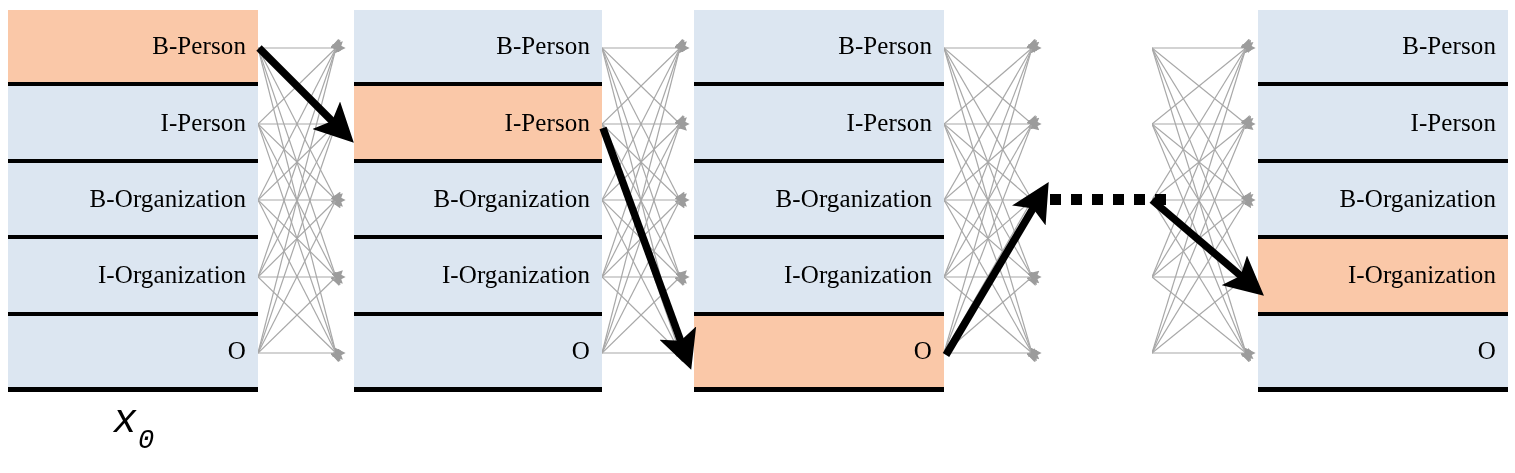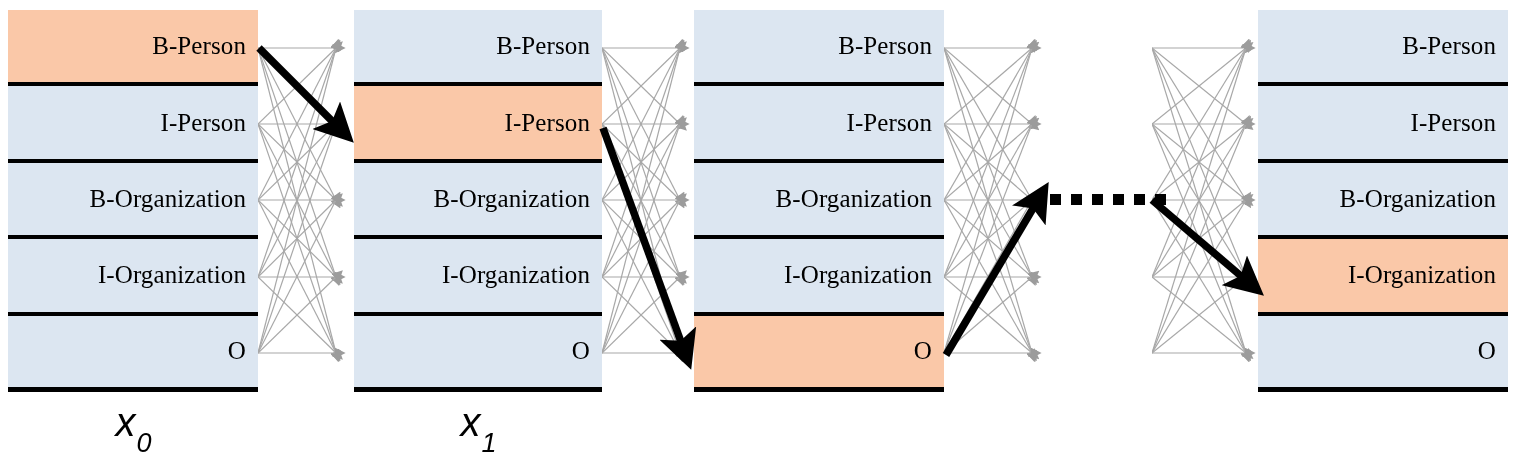--- a/index.html
+++ b/index.html
@@ -60,21 +60,21 @@
     background: #000000;
   }
 
   
   .caption {
     position: absolute;
     top: 402px;
     text-align: center;
     font-size: 40px;
     font-style: italic;
-    font-family: Liberation Sans, sans-serif;
+    font-family: Liberation Mono, monospace;
     color: #000000;
     line-height: 1;
     white-space: nowrap;
   }
   .caption .sub {
     font-size: 27px;
     font-style: italic;
     vertical-align: sub;
     position: relative;
     top: 7px;
@@ -277,17 +277,14 @@
     <span class="dot"></span>
     <span class="dot"></span>
     <span class="dot"></span>
     <span class="dot"></span>
     <span class="dot"></span>
   </div>
 
   <div class="caption" style="left:8px; width:250px;">
     <span>x</span><span class="sub">0</span>
   </div>
-  <div class="caption" style="left:354px; width:248px;">
-    <span>x</span><span class="sub">1</span>
-  </div>
 
 </div>
 
 </body></html>

